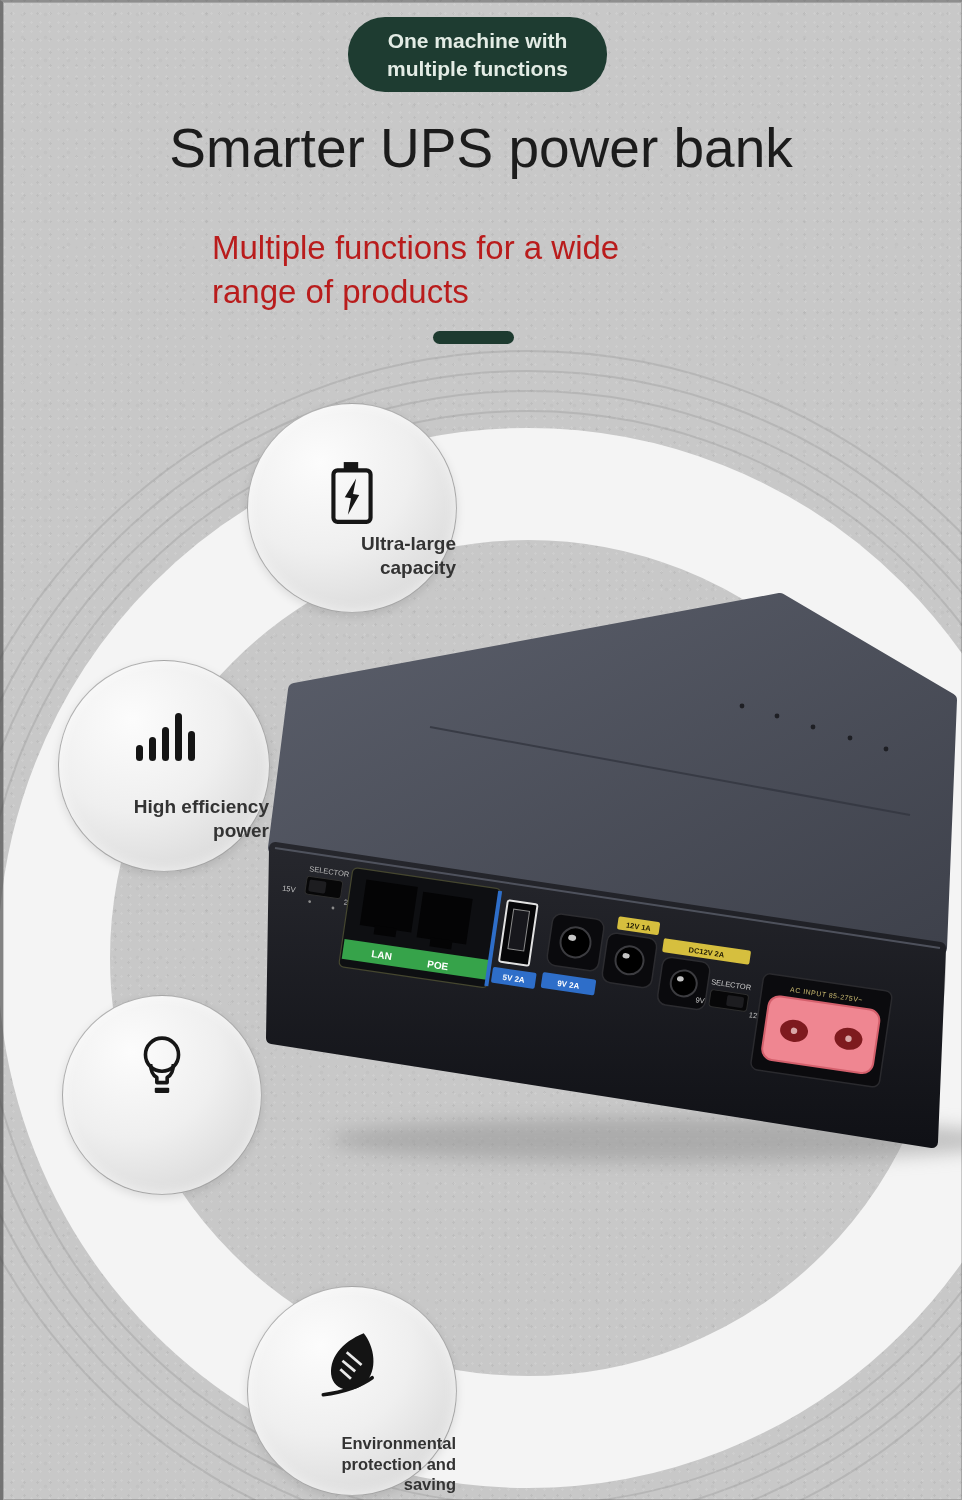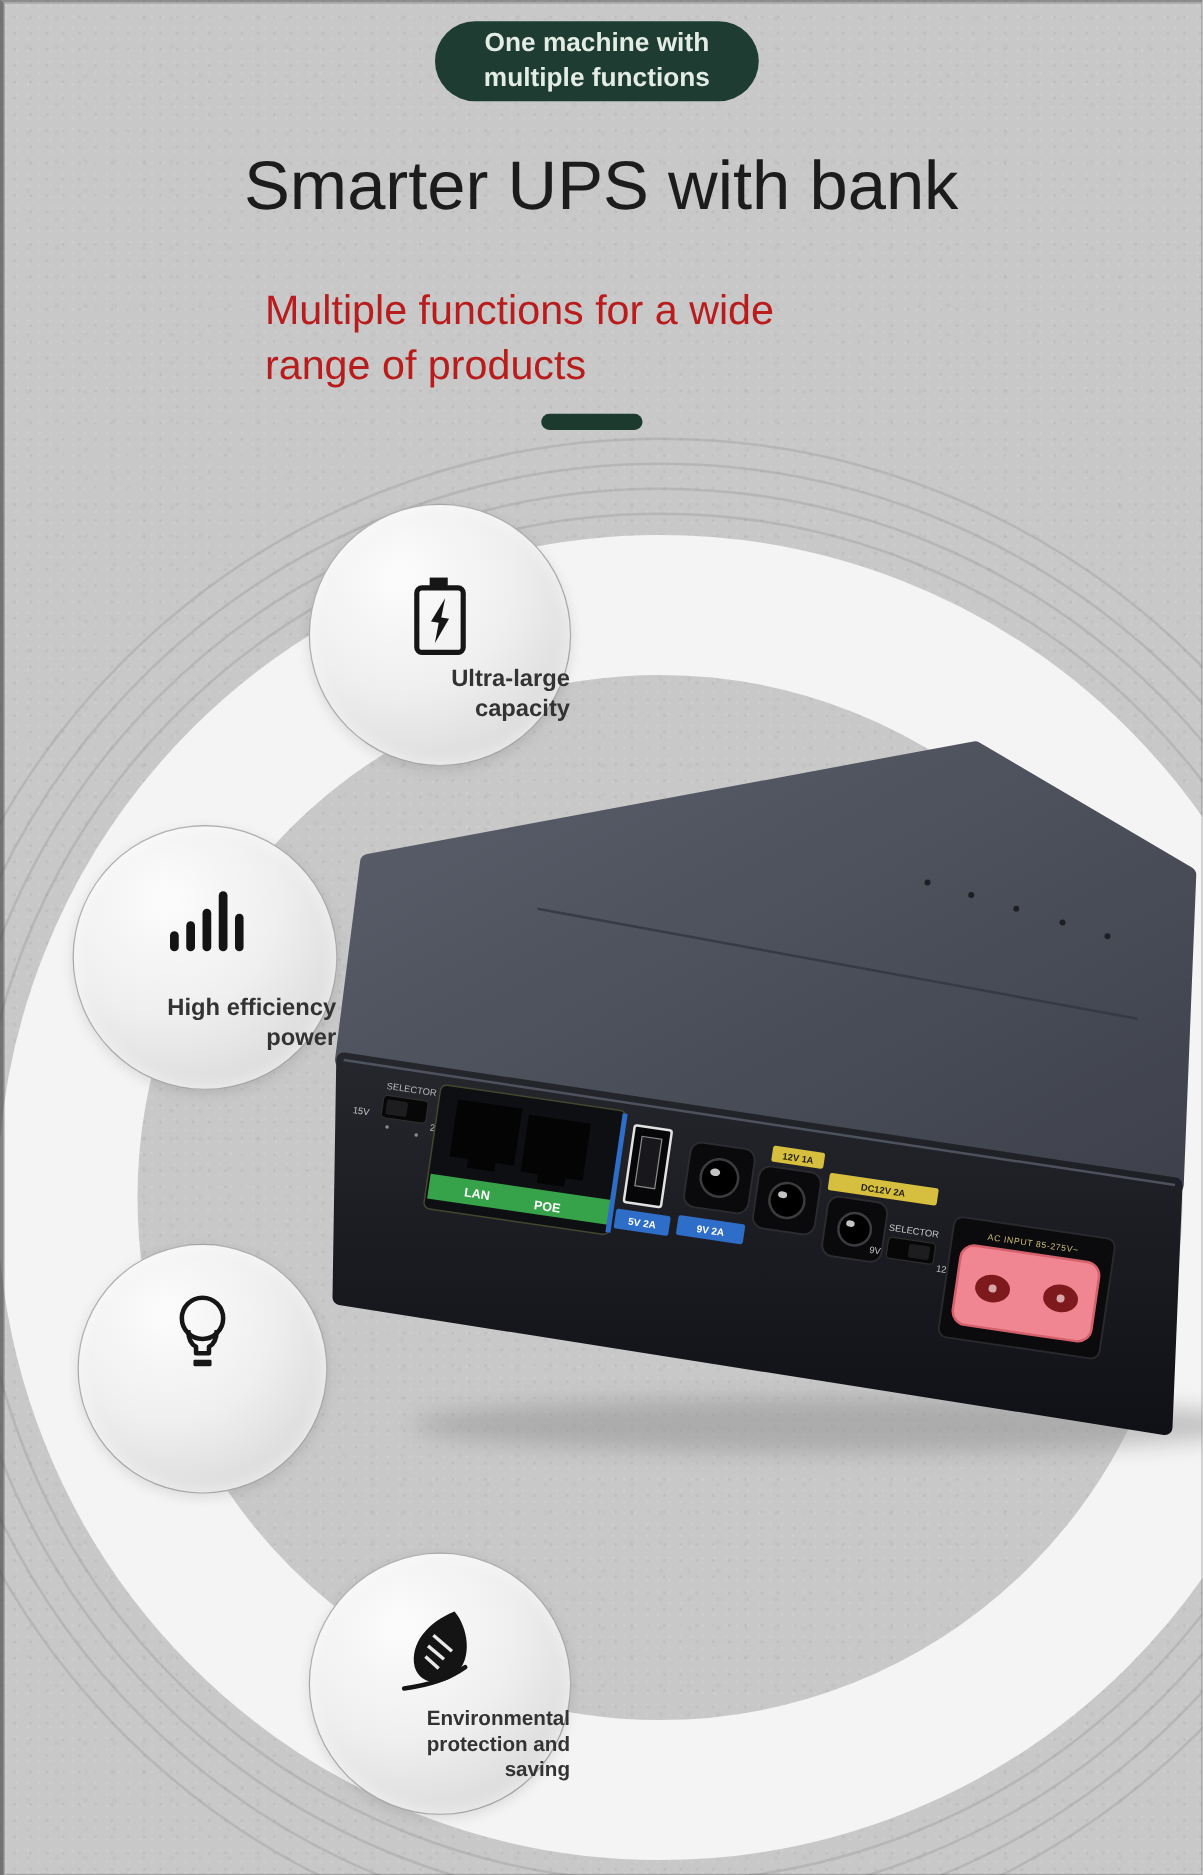--- a/index.html
+++ b/index.html
@@ -13,21 +13,21 @@
       radial-gradient(rgba(90,90,90,.09) 1px, transparent 1.3px),
       radial-gradient(rgba(120,120,120,.06) 1.6px, transparent 2.2px);
     background-size:9px 9px,13px 13px,23px 23px;
     background-position:0 0,5px 7px,11px 3px;}
   .frame{position:absolute;inset:0;pointer-events:none;
     border-left:3px solid rgba(70,70,70,.65);
     border-top:2px solid rgba(70,70,70,.45);
     box-shadow:inset 0 0 0 1px rgba(0,0,0,.18);}
 
   
-  .badge{position:absolute;left:348px;top:17px;width:259px;height:64px;
+  .badge{position:absolute;left:348px;top:17px;width:259px;height:75px;
     background:#1e3c31;border-radius:37px;display:flex;align-items:center;
     justify-content:center;text-align:center;color:#e3ece5;
     font-size:21px;font-weight:700;line-height:1.32;padding:0 14px;box-sizing:border-box;}
   .title{position:absolute;left:0;top:116px;width:962px;text-align:center;
     color:#1c1c1c;font-size:55px;font-weight:500;letter-spacing:0px;}
   .subtitle{position:absolute;left:212px;top:226px;width:470px;
     color:#b91c1c;font-size:33px;font-weight:400;line-height:1.34;}
   .divider{position:absolute;left:433px;top:331px;width:81px;height:13px;
     border-radius:7px;background:#1d3a2f;}
 
@@ -51,21 +51,21 @@
   .bubble .lbl{color:#333;font-weight:700;line-height:1.25;text-align:right;}
   .b1{left:247px;top:403px;width:210px;height:210px;}
   .b1 .ic{height:122px;padding-top:40px;box-sizing:border-box;}
   .b1 .lbl{padding:6px 0 0 38px;font-size:19px;}
   .b2{left:58px;top:660px;width:212px;height:212px;gap:16px;}
   .b2 .ic{height:102px;padding-top:42px;box-sizing:border-box;}
   .b2 .lbl{padding:16px 0 0 33px;font-size:19px;}
   .b3{left:62px;top:995px;width:200px;height:200px;}
   .b3 .ic{height:100px;padding-top:34px;box-sizing:border-box;}
   .b3 .lbl{padding:14px 0 0 30px;font-size:19px;}
-  .b4{left:247px;top:1242px;width:210px;height:210px;}
+  .b4{left:247px;top:1286px;width:210px;height:210px;gap:24px;}
   .b4 .ic{height:112px;padding-top:40px;box-sizing:border-box;}
   .b4 .lbl{padding:10px 0 0 40px;font-size:16.5px;}
 
   
   #device{position:absolute;left:250px;top:580px;overflow:visible;}
   #device text{font-family:"Liberation Sans",sans-serif;}
 </style>
 </head>
 <body>
 <div id="page">
@@ -74,21 +74,21 @@
 
   <div class="ripple r4"></div>
   <div class="ripple r3"></div>
   <div class="ripple r2"></div>
   <div class="ripple r1"></div>
   <div class="ring"></div>
 
   <div class="badge">
     <span>One machine with multiple functions</span>
   </div>
-  <div class="title">Smarter UPS with bank</div>
+  <div class="title">Smarter UPS power bank</div>
   <div class="subtitle">Multiple functions for a wide range of products</div>
   <div class="divider"></div>
 
   <svg id="device" width="712" height="590" viewBox="0 0 712 590">
     <defs>
       <linearGradient id="topGrad" x1="0" y1="0" x2="1" y2="1">
         <stop offset="0" stop-color="#5b5f6b"></stop>
           <stop offset="1" stop-color="#3e414b"></stop>
       </linearGradient>
       <linearGradient id="frontGrad" x1="0" y1="0" x2="0" y2="1">

